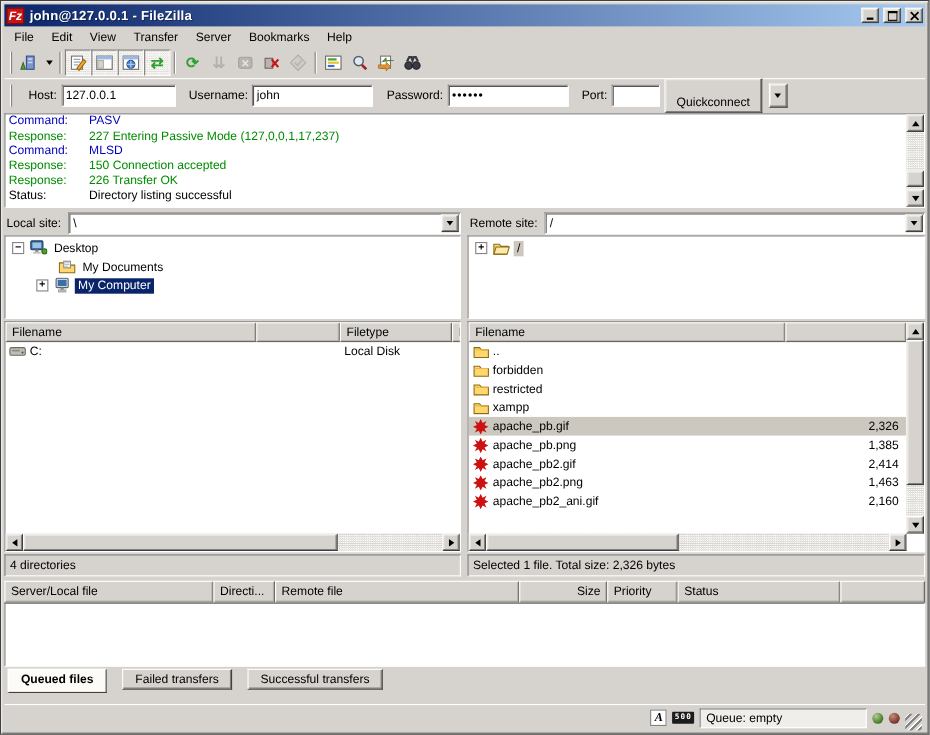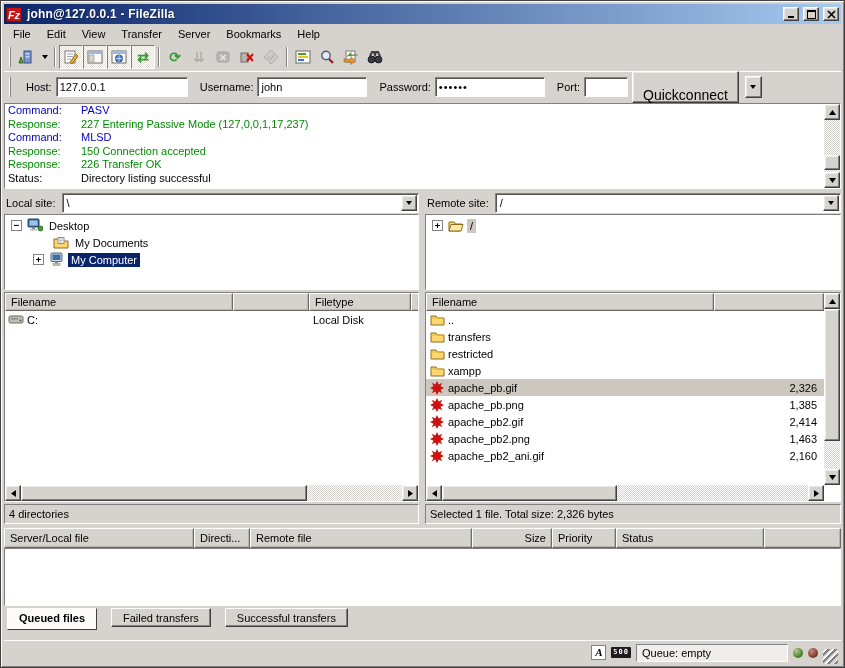--- a/index.html
+++ b/index.html
@@ -40,24 +40,24 @@
   .tbtn.disabled{opacity:.4;filter:grayscale(.9);}
   .tbtn .glyph{font-size:14px;font-weight:bold;line-height:14px;}
   .tsep{width:2px;height:20px;border-left:1px solid #848284;border-right:1px solid #fff;margin:0 3px;}
   .tbtn-drop{width:13px;height:24px;display:flex;align-items:center;justify-content:center;}
   .arrow-down{width:0;height:0;border:3px solid transparent;border-top:4px solid #000;margin-top:3px;}
   
   .quickbar{height:30px;flex:0 0 30px;display:flex;align-items:center;gap:4px;padding:0 2px;border-top:1px solid #fff;}
   .qlabel{margin-left:8px;white-space:nowrap;}
   .qinput{height:20px;border:1px solid;border-color:#848284 #fff #fff #848284;
     box-shadow:inset 1px 1px 0 #565450;background:#fff;font-size:11px;padding:1px 3px;}
-  .w-host{width:132px;} .w-user{width:110px;} .w-pass{width:110px;letter-spacing:1px;} .w-port{width:44px;}
+  .w-host{width:104px;} .w-user{width:110px;} .w-pass{width:110px;letter-spacing:1px;} .w-port{width:44px;}
   .qc-btn{height:22px;padding:15px 10px;background:var(--window-bg);border:1px solid;
     border-color:#fff #404040 #404040 #fff;box-shadow:inset -1px -1px 0 #808080,inset 1px 1px 0 #eceae5;
-    font-size:14px;cursor:default;}
+    font-size:11px;cursor:default;}
   .qc-drop{width:17px;height:22px;background:var(--window-bg);border:1px solid;
     border-color:#fff #404040 #404040 #fff;box-shadow:inset -1px -1px 0 #808080,inset 1px 1px 0 #eceae5;
     display:flex;align-items:center;justify-content:center;margin-left:2px;}
   
   .log{height:86px;flex:0 0 86px;background:#fff;border:1px solid;border-color:#808080 #fff #fff #808080;
     position:relative;overflow:hidden;margin-top:2px;}
   .log-line{display:flex;line-height:13.5px;}
   .log-label{width:76px;padding-left:3px;flex:0 0 76px;}
   .log-command{color:var(--log-command);} .log-response{color:var(--log-response);} .log-status{color:var(--log-status);}
   
@@ -527,21 +527,21 @@
               <span class="cell c-size"></span>
             </div>
 
             <div class="file-row icon-folder">
               <span class="cell c-name">
                 <span class="fi fi-folder"><svg width="15" height="13">
                     <path d="M1 3 h5 l1.5 2 H14 v7 H1 Z" fill="#ffd76e" stroke="#8a6d1a"></path>
                     <path d="M1 5 h13" stroke="#e8b93e"></path>
                   </svg></span>
 
-                <span>transfers</span>
+                <span>forbidden</span>
               </span>
               <span class="cell c-size"></span>
             </div>
 
 
             <div class="file-row icon-folder">
               <span class="cell c-name">
                 <span class="fi fi-folder"><svg width="15" height="13">
                     <path d="M1 3 h5 l1.5 2 H14 v7 H1 Z" fill="#ffd76e" stroke="#8a6d1a"></path>
                     <path d="M1 5 h13" stroke="#e8b93e"></path>

